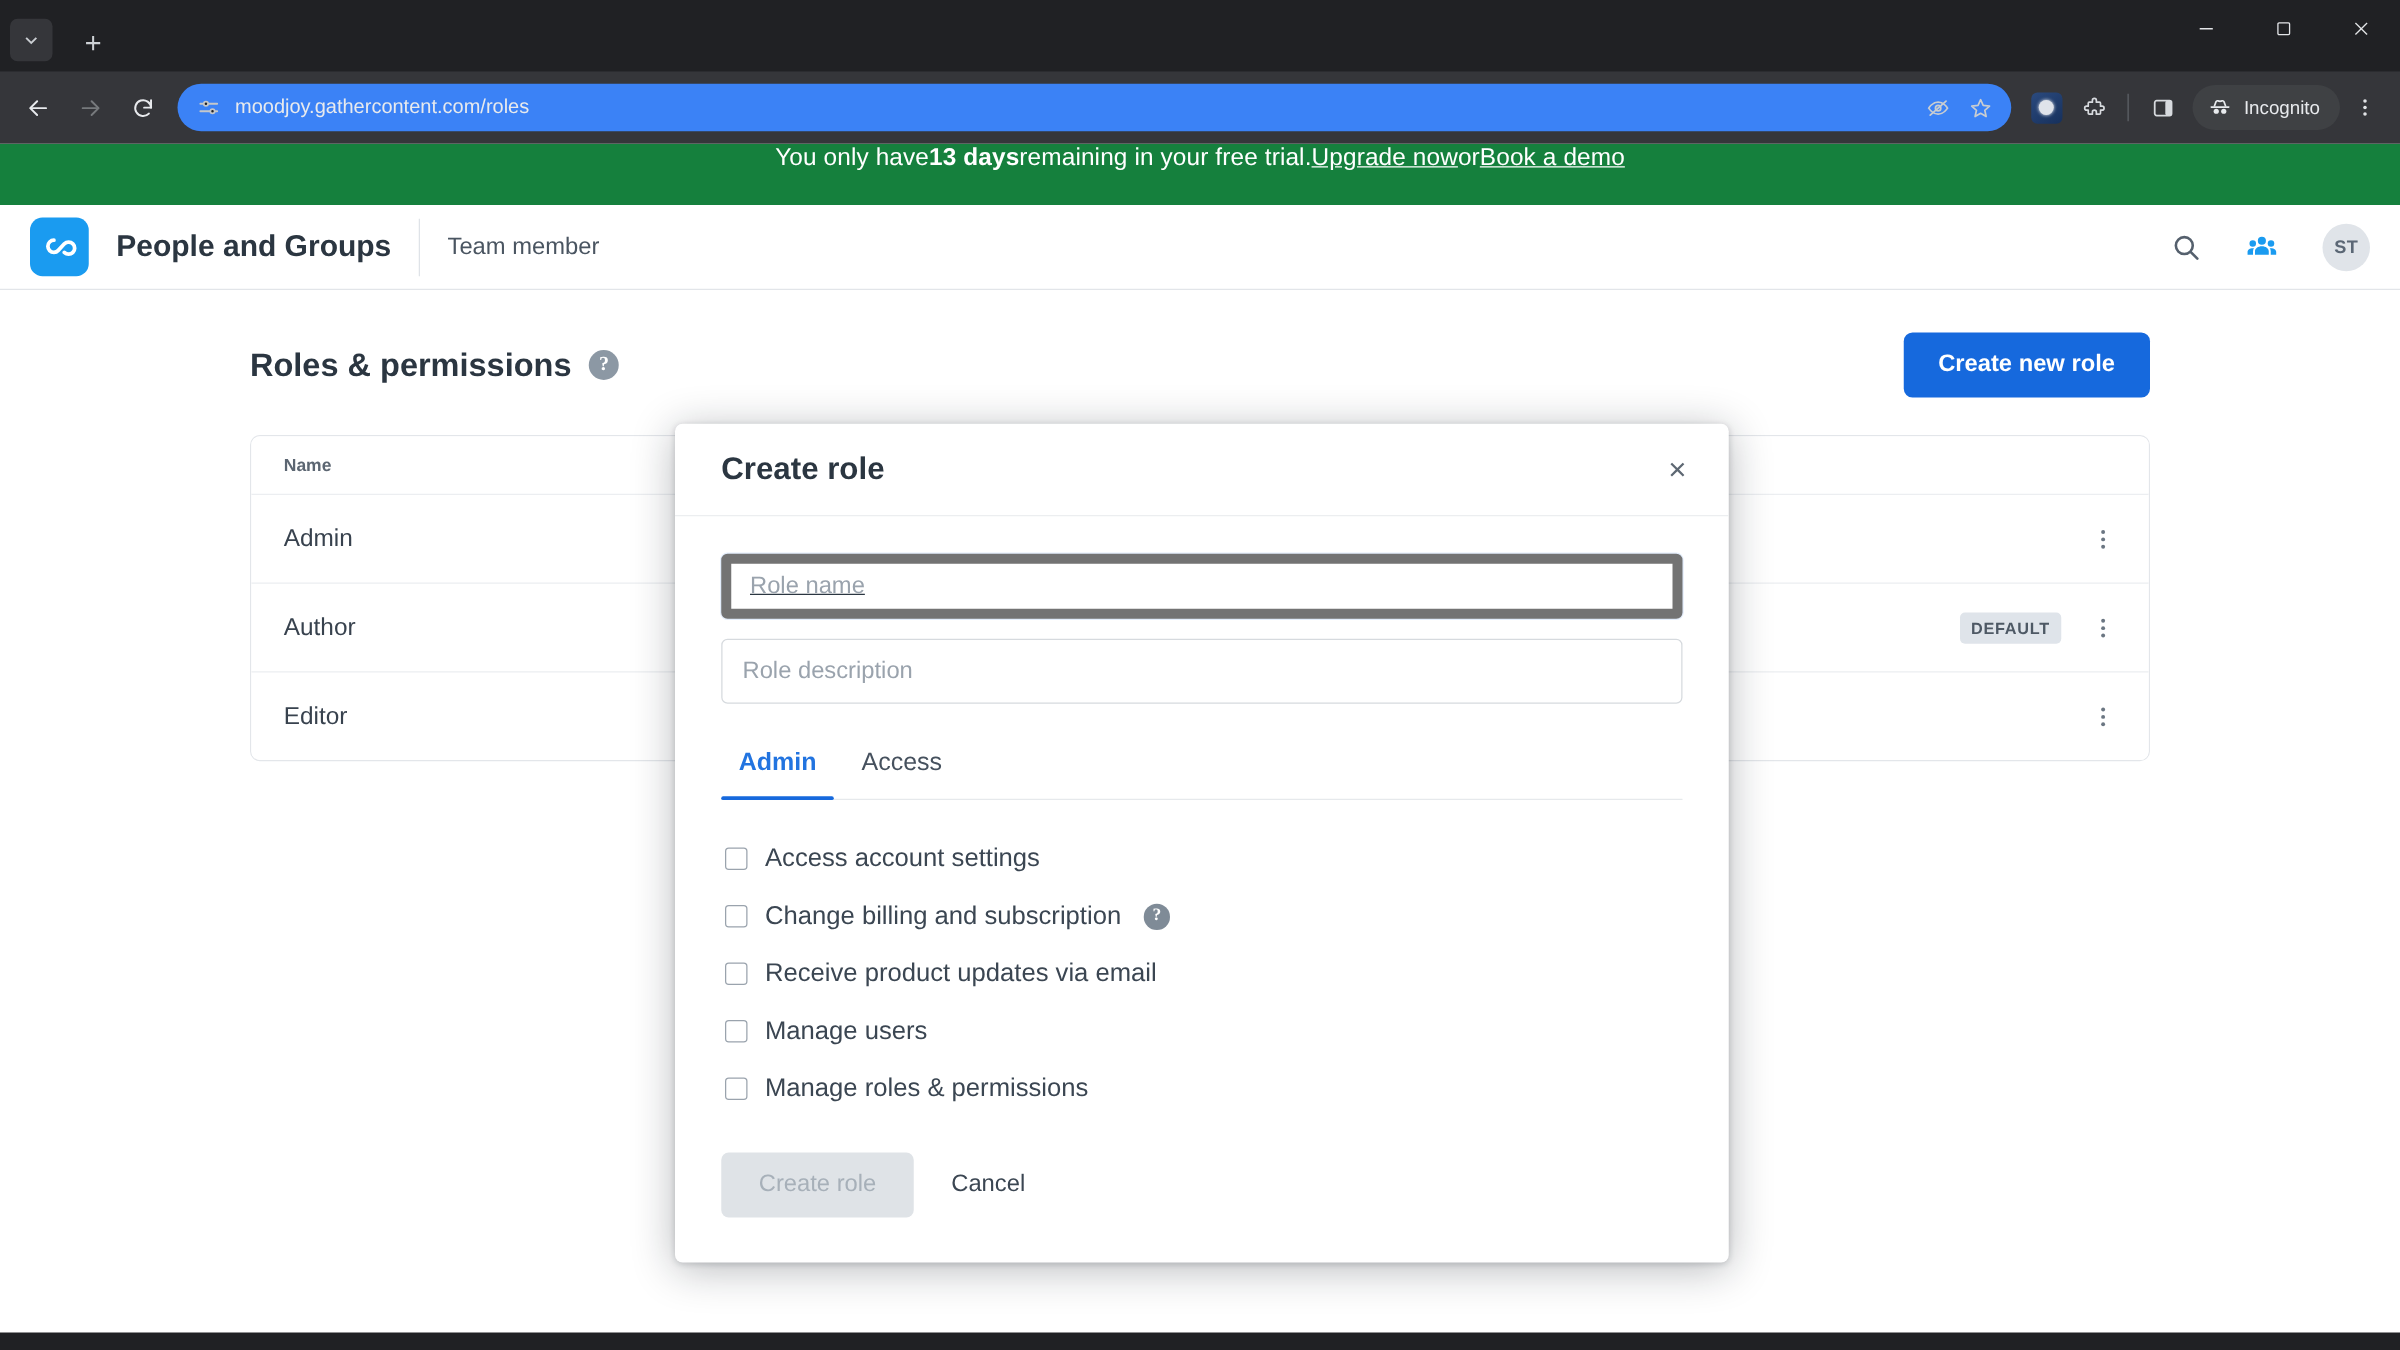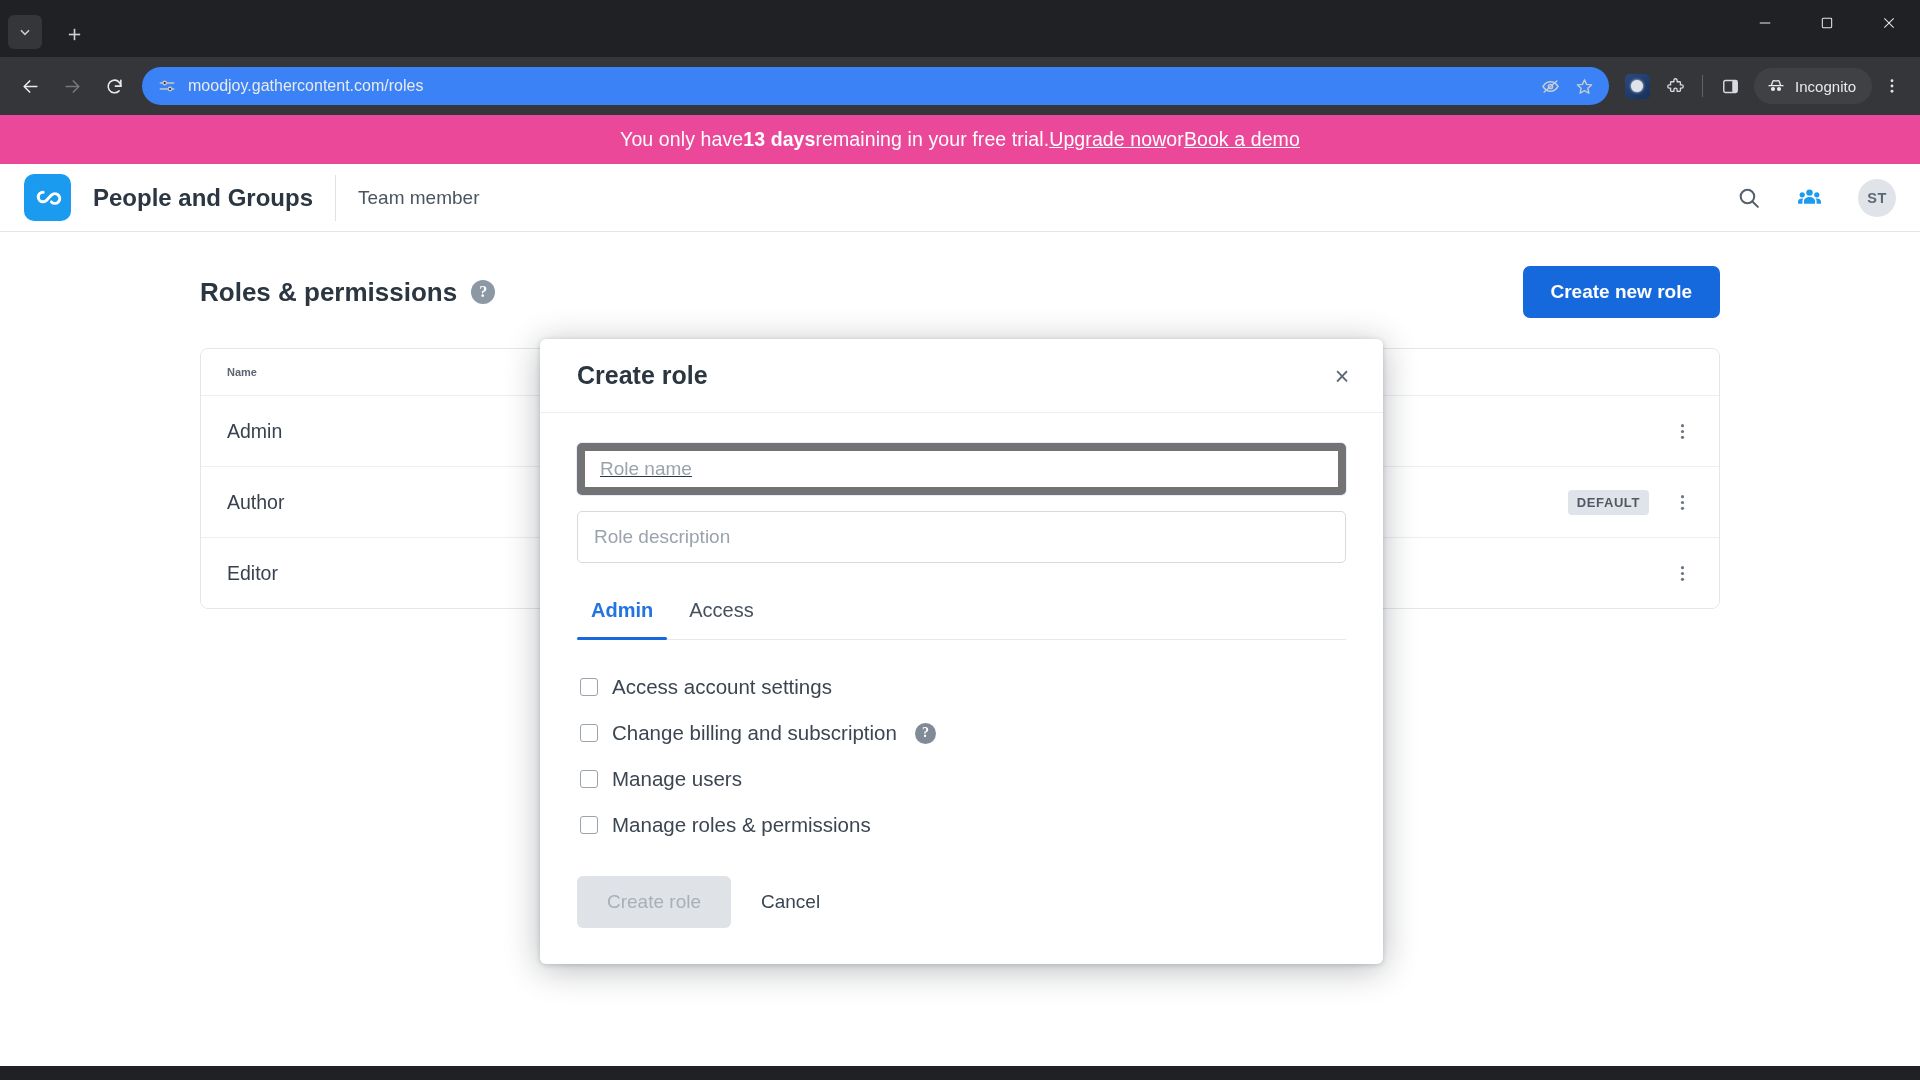--- a/index.html
+++ b/index.html
@@ -111,22 +111,22 @@
     color:#e8eaed; font-size:15px; flex:0 0 auto; margin-left:4px;
   }
   .incognito-pill svg { width:20px; height:20px; }
   .menu-dots { width:36px;height:36px;display:flex;align-items:center;justify-content:center;color:#e1e3e6;flex:0 0 auto;}
   .menu-dots svg { width:18px;height:18px; }
 
   
   .viewport { position:absolute; top:115px; left:0; width:1920px; height:965px; background:#fff; overflow:hidden; }
 
   .trial-banner {
-    height: 49px; background: #ec4899; color:#fff;
-    display:flex; align-items:center; justify-content:center;
+    height: 49px; background: #15803d; color:#fff;
+    display:flex; justify-content:center;
     font-size: 19.5px; letter-spacing: .1px;
   }
   .trial-banner b { font-weight: 700; }
   .trial-banner a { color:#fff; text-decoration: underline; }
 
   .app-header {
     height: 68px; background:#fff;
     display:flex; align-items:center; padding: 0 24px;
     border-bottom: 1px solid #e2e5e9; position: relative;
   }
@@ -157,21 +157,21 @@
   }
   .btn-primary {
     margin-left:auto; background:#1669dd; color:#fff; border:none;
     font-size:19px; font-weight:600; padding: 15px 28px; border-radius:7px;
     font-family:"Liberation Sans", sans-serif; white-space:nowrap;
   }
 
   .roles-table { border:1px solid #e3e6ea; border-radius:8px; overflow:hidden; background:#fff; }
   .rt-head {
     height: 46px; display:flex; align-items:center; padding: 0 26px;
-    font-size:11px; font-weight:700; color:#5c6672; background:#fff;
+    font-size:14px; font-weight:700; color:#5c6672; background:#fff;
   }
   .rt-row {
     height: 71px; display:flex; align-items:center; padding: 0 26px;
     border-top: 1px solid #eceef1; font-size:19.5px; color:#38424e; background:#fff;
   }
   .rt-row .nm { flex:1 1 auto; }
   .badge-default {
     background:#dfe4ea; color:#4e5965; font-size:13px; font-weight:700;
     letter-spacing:.6px; padding:5px 9px; border-radius:4px; margin-right:22px;
   }
@@ -481,20 +481,24 @@
             <span class="cbx"></span>
             <span class="perm-label">Access account settings</span>
           </div>
           <div class="perm">
             <span class="cbx"></span>
             <span class="perm-label">Change billing and subscription</span>
             <span class="q-ic">?</span>
           </div>
           <div class="perm">
             <span class="cbx"></span>
+            <span class="perm-label">Receive product updates via email</span>
+          </div>
+          <div class="perm">
+            <span class="cbx"></span>
             <span class="perm-label">Manage users</span>
           </div>
           <div class="perm">
             <span class="cbx"></span>
             <span class="perm-label">Manage roles &amp; permissions</span>
           </div>
         </div>
       </div>
 
       <div class="modal-foot">

